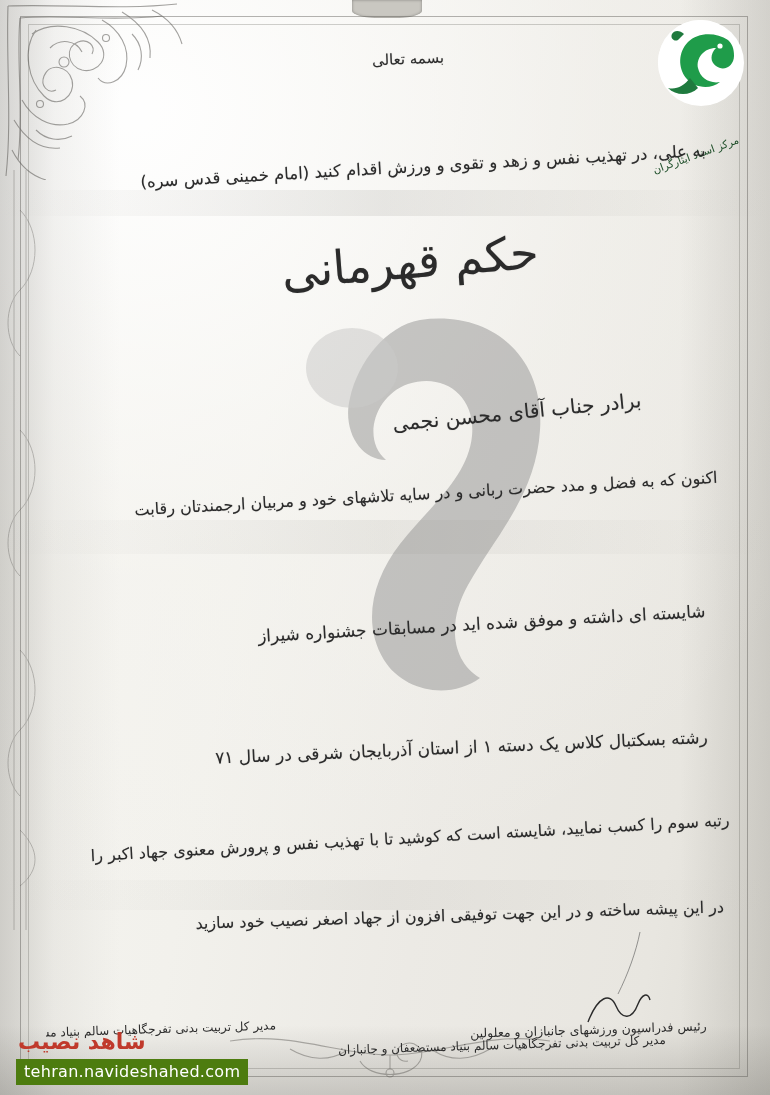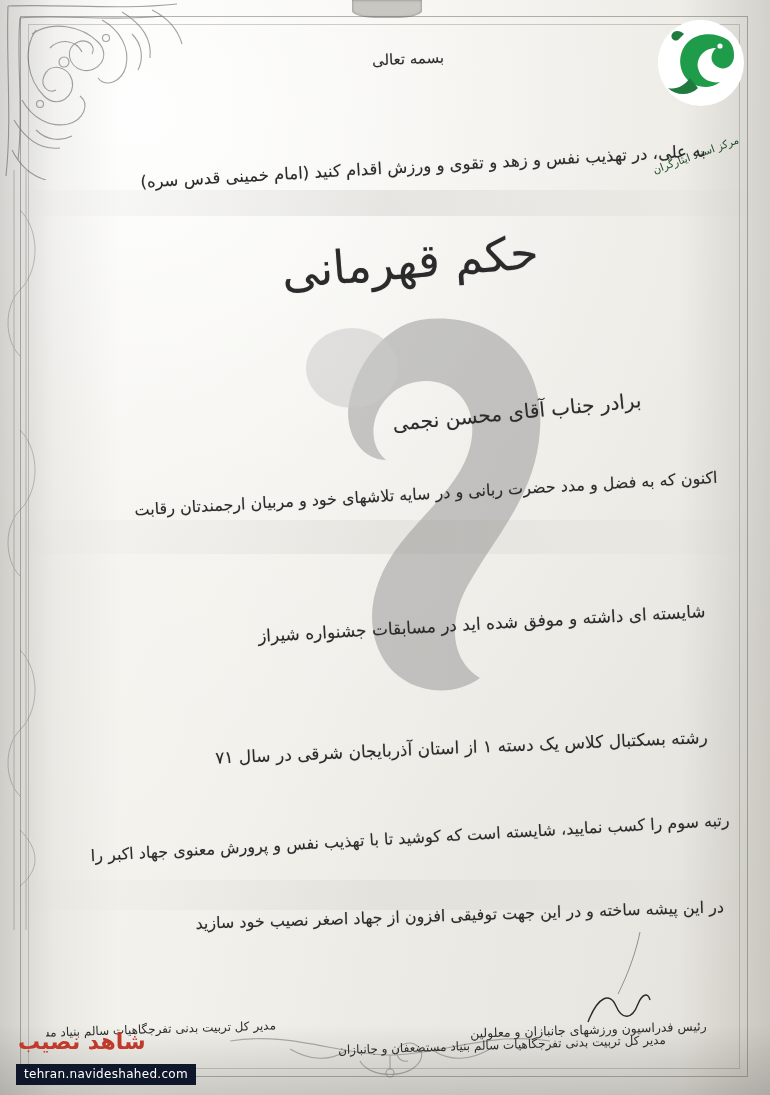--- a/index.html
+++ b/index.html
@@ -149,23 +149,23 @@
     color: #c0392b;
     font-size: 22px;
     font-weight: bold;
     direction: rtl;
     letter-spacing: -1px;
   }
   .site-url {
     position: absolute;
     left: 0;
     bottom: 0;
-    background: #0f172a;
+    background: #4d7c0f;
     color: #ffffff;
-    font-size: 12px;
+    font-size: 16px;
     padding: 3px 8px 4px 8px;
     font-family: "DejaVu Sans", sans-serif;
     letter-spacing: 0.3px;
     margin-top: 16px;
   }
   .hole {
     position: absolute;
     background: #d9d7d1;
     border-radius: 50%;
     box-shadow: inset 0 0 3px rgba(0,0,0,0.35);

